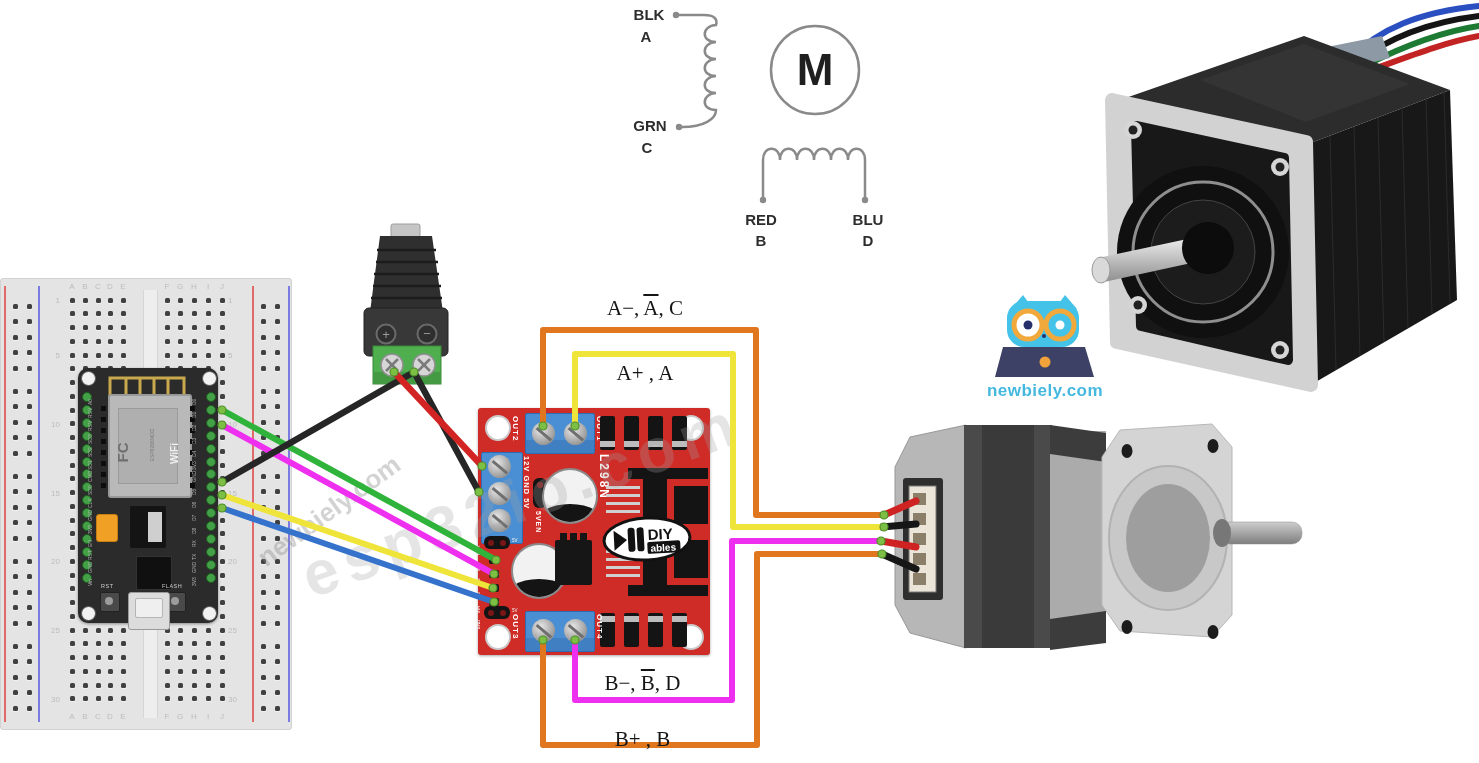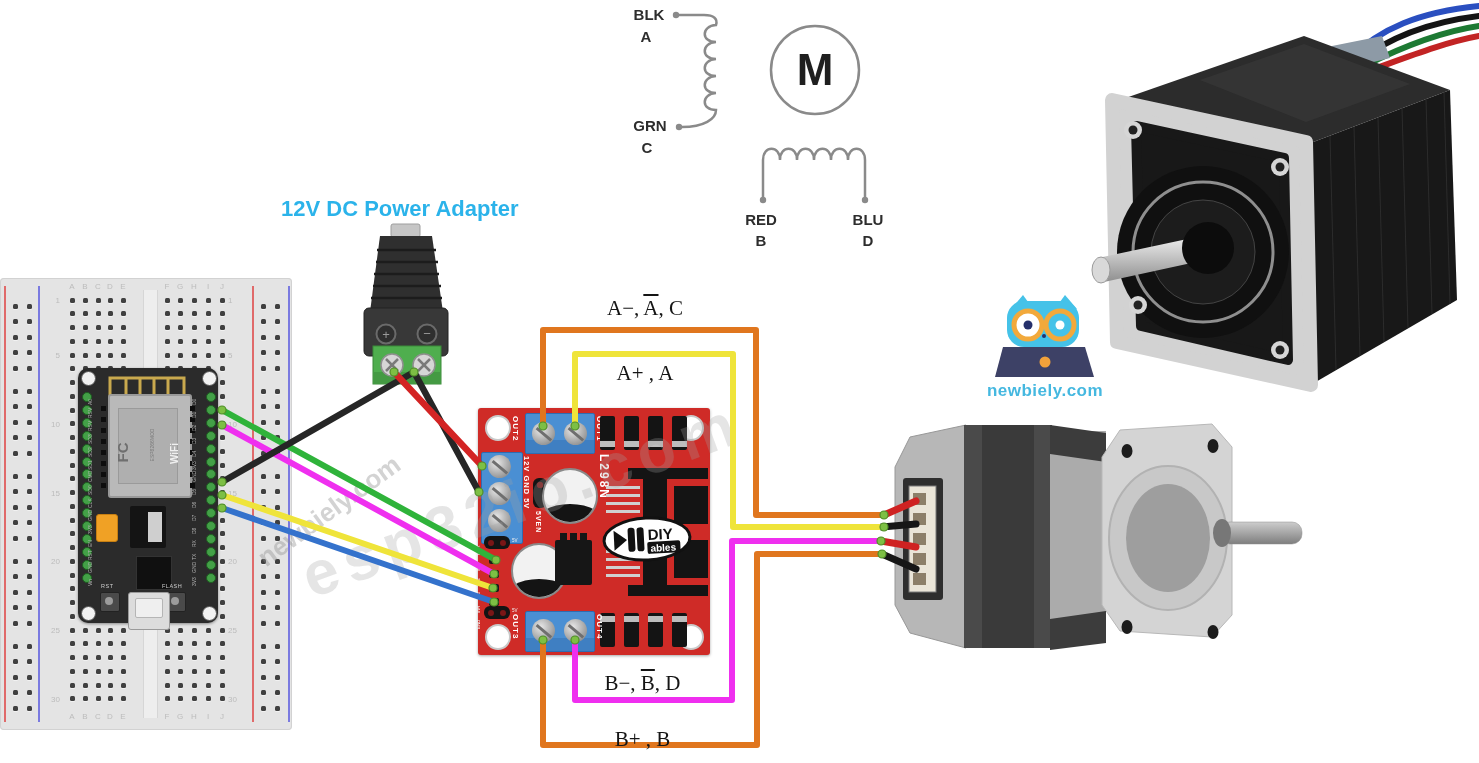--- a/index.html
+++ b/index.html
@@ -619,21 +619,20 @@
       <div class="mcu-pin" style="left: 4px; top: 191.7px;"></div>
       <div class="mcu-pin" style="left: 128px; top: 191.7px;"></div>
       <div class="pin-label" style="left: 15px; top: 199.7px;">GND</div>
       <div class="pin-label" style="left: 119px; top: 199.7px;">GND</div>
       <div class="mcu-pin" style="left: 4px; top: 204.6px;"></div>
       <div class="mcu-pin" style="left: 128px; top: 204.6px;"></div>
       <div class="pin-label" style="left: 15px; top: 212.6px;">Vin</div>
       <div class="pin-label" style="left: 119px; top: 212.6px;">3V3</div>
     </div>
 
-  <div id="power-label">12V DC Power Adapter</div>
 
   <svg class="abs zjack" style="left:350px;top:222px;" width="110" height="165">
     <rect x="41" y="2" width="29" height="13" rx="2" fill="#c6c6c6" stroke="#9e9e9e"></rect>
     <polygon points="30,14 82,14 93,90 20,90" fill="#2f2f2f"></polygon>
     <g stroke="#1c1c1c" stroke-width="2.5">
       <line x1="27" y1="28" x2="86" y2="28"></line>
         <line x1="26" y1="40" x2="88" y2="40"></line>
       <line x1="24" y1="52" x2="89" y2="52"></line>
         <line x1="23" y1="64" x2="91" y2="64"></line>
       <line x1="21" y1="76" x2="92" y2="76"></line>

